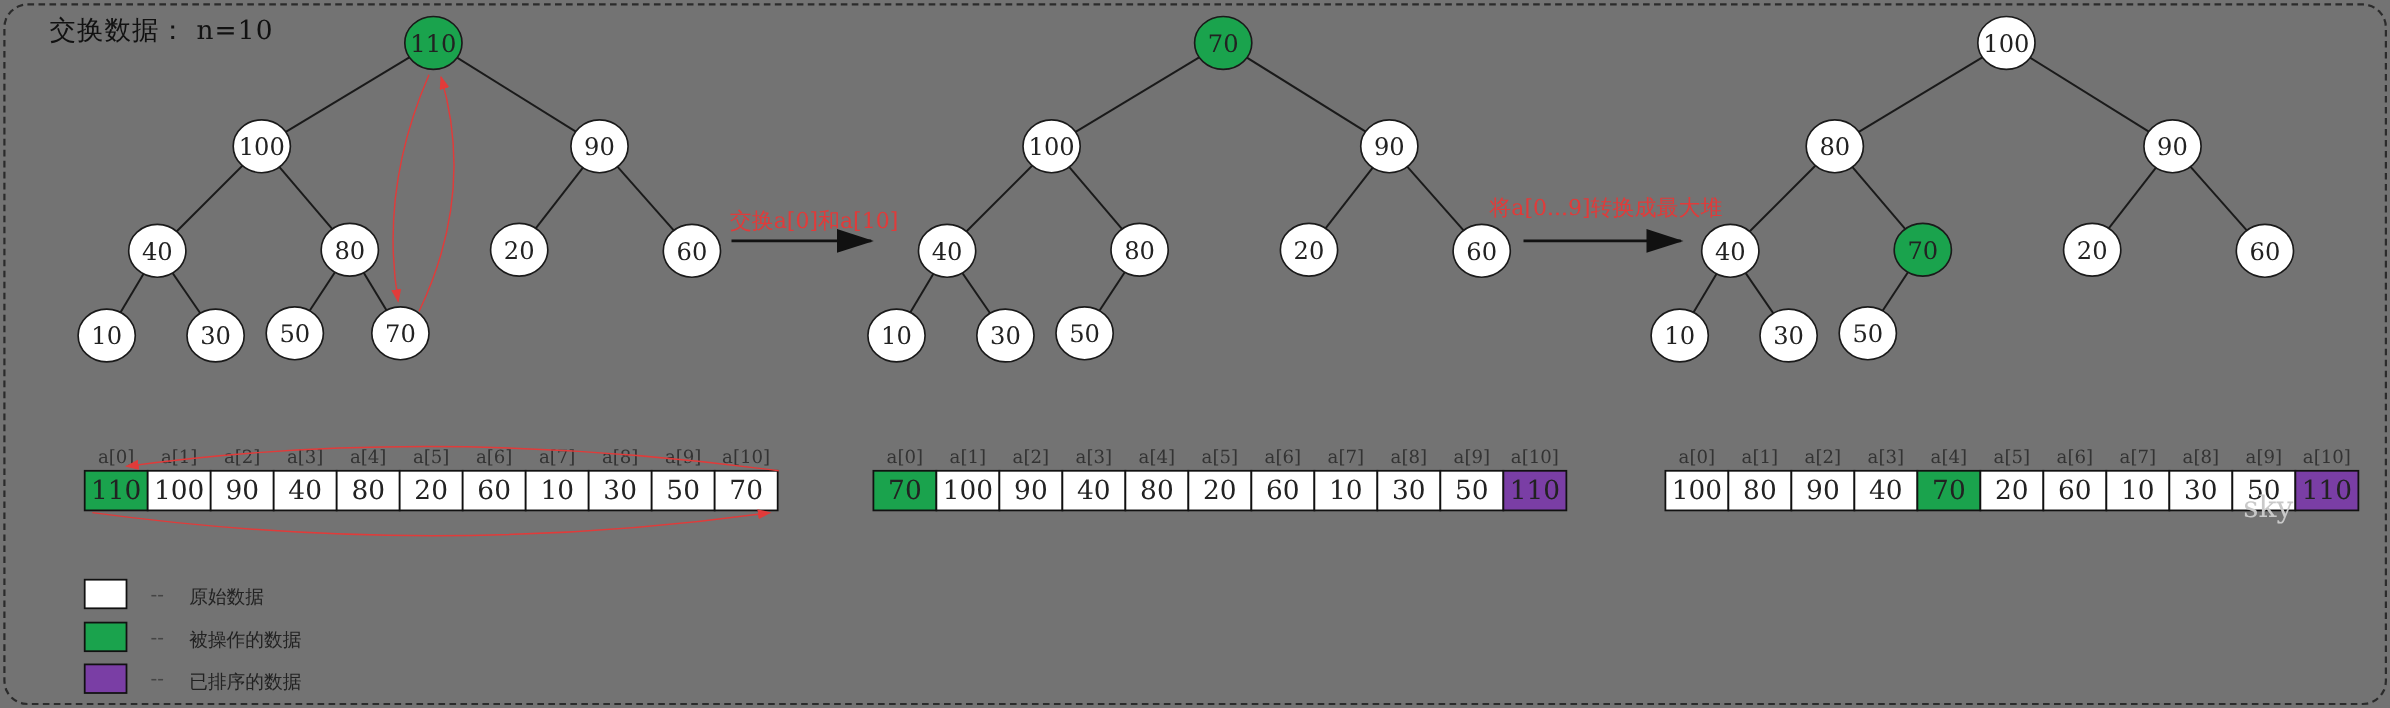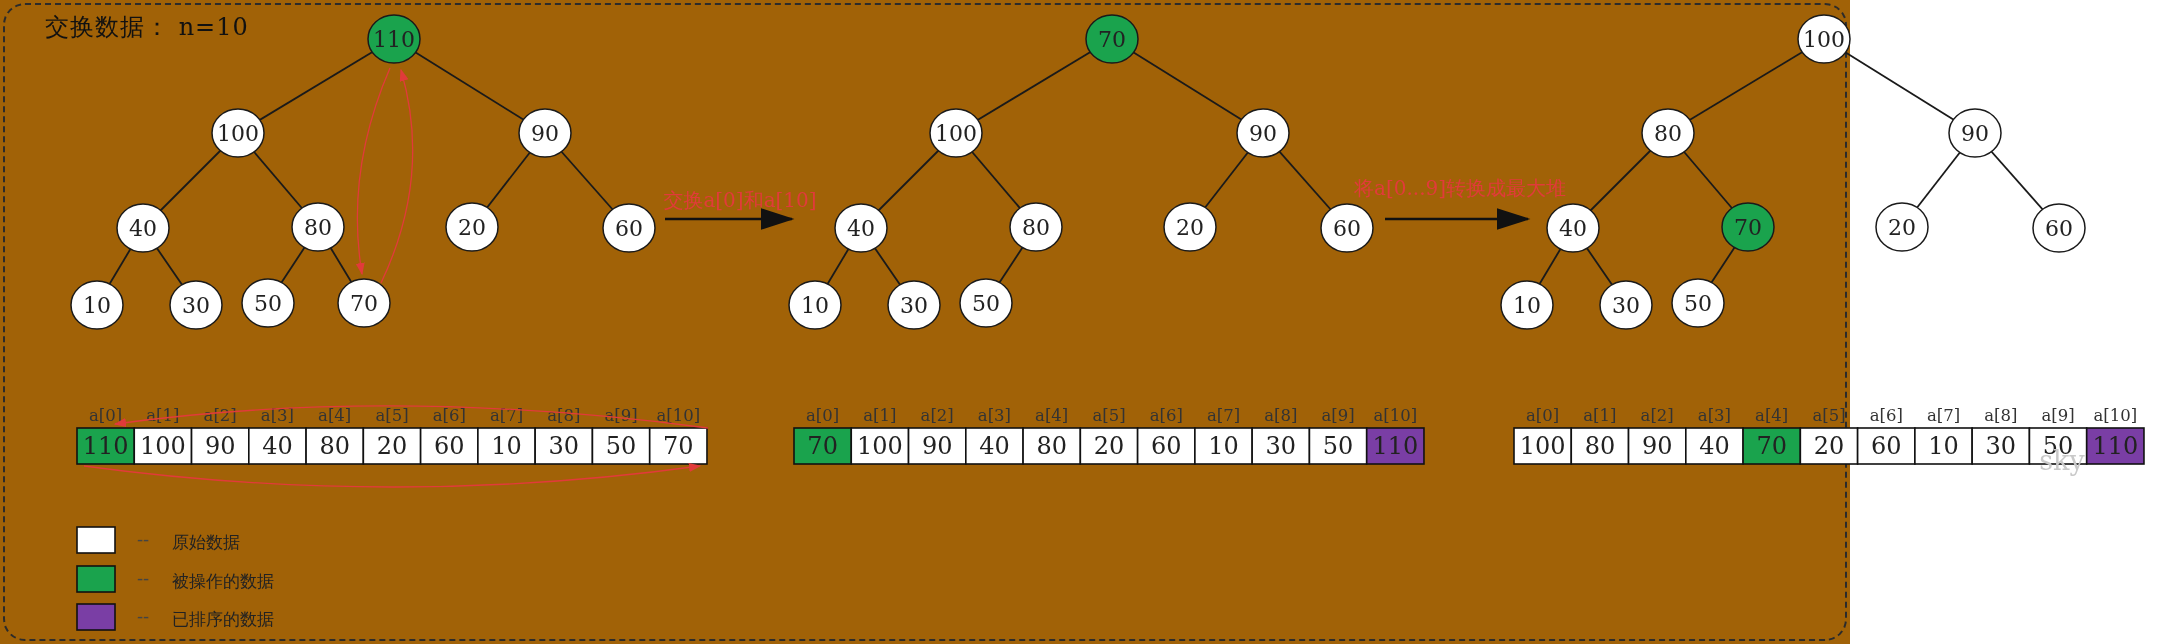--- a/index.html
+++ b/index.html
@@ -1,20 +1,20 @@
 <!DOCTYPE html>
 <html><head>
 <meta charset="utf-8">
 <style>
   html,body{margin:0;padding:0;background:#fff;}
   .stage{
     position:relative;
-    width:1850px;height:644px;
+    width:2173px;height:644px;
     box-sizing:border-box;
-    background:#a16207;
+    background:#737373;
     font-family:"DejaVu Serif","Liberation Serif",serif;
   }
   .frame{
     position:absolute;left:3px;top:3px;right:3px;bottom:3px;
     border:2px dashed #2b2b2b;border-radius:22px;
     pointer-events:none;
   }
   .title{
     position:absolute;left:45px;top:11px;
     font-size:24px;color:#111;letter-spacing:1px;

